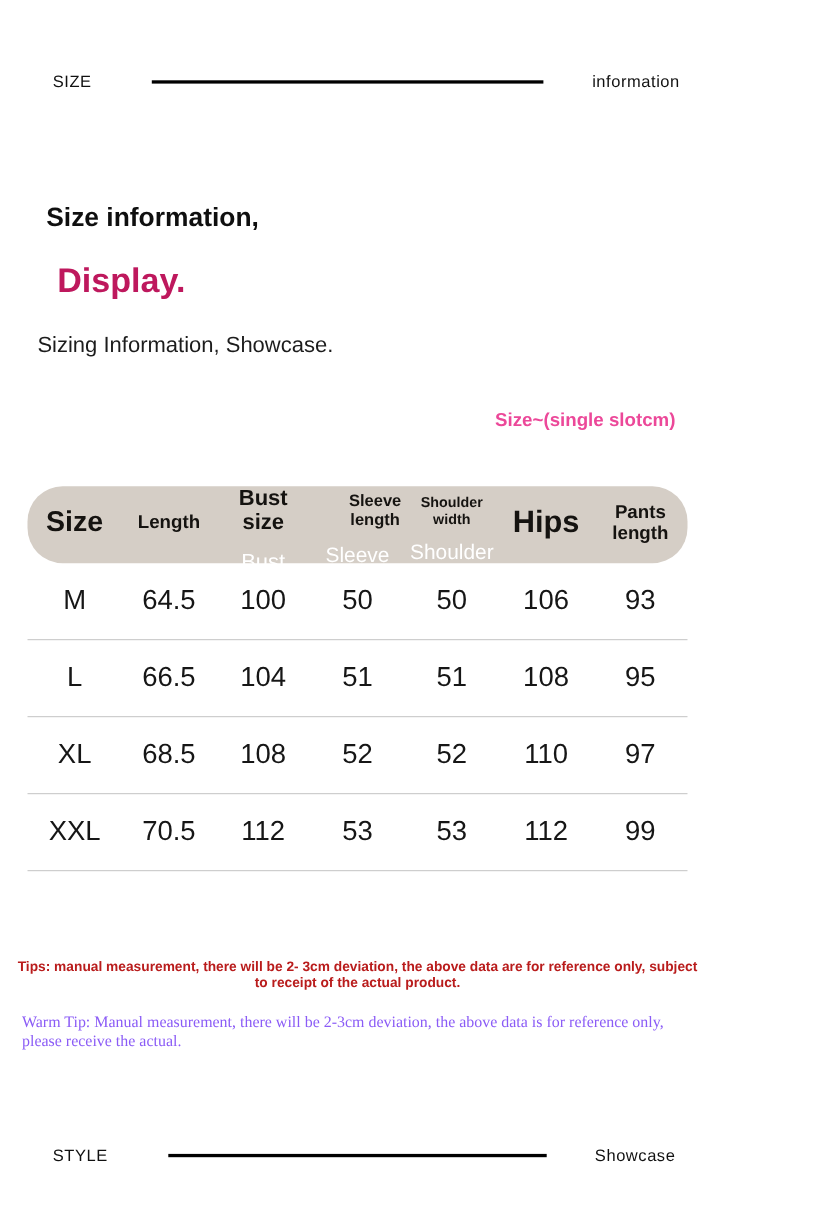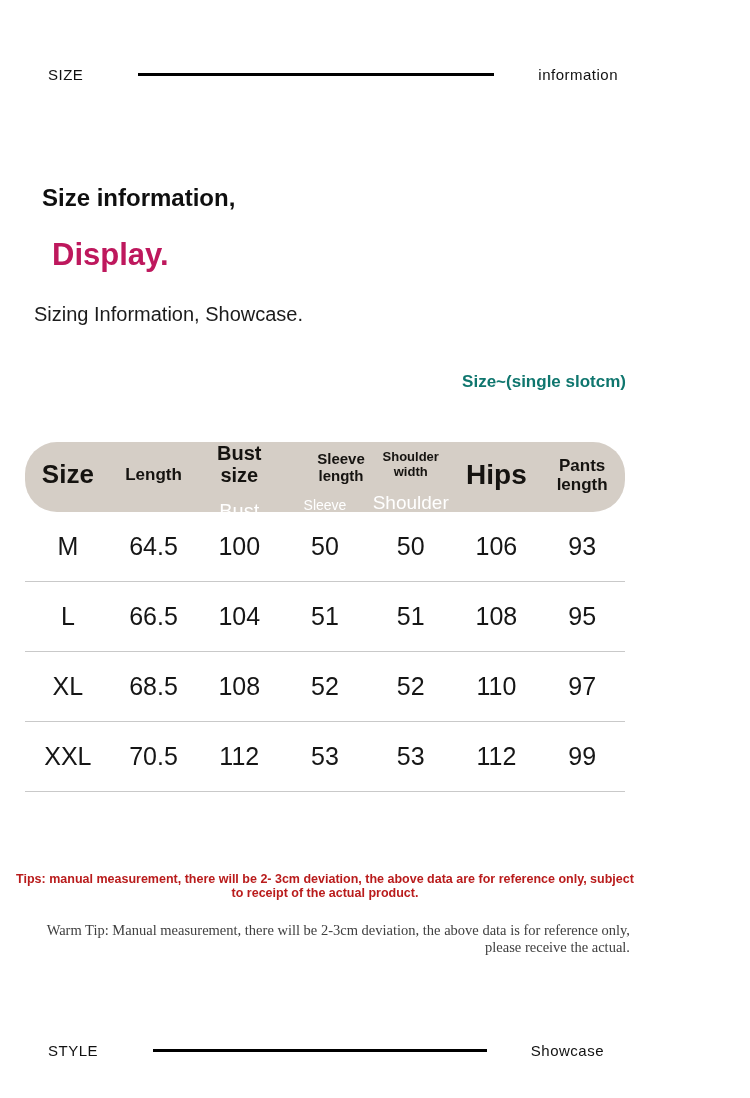--- a/index.html
+++ b/index.html
@@ -15,21 +15,21 @@
 
   
   .rule-bar {
     display: flex;
     align-items: center;
     padding-left: 48px;
     padding-right: 32px;
     height: 20px;
   }
   .rule-bar.top { margin-top: 64px; }
-  .rule-bar.bottom { position: absolute; left: 0; right: 14px; top: 1040px; }
+  .rule-bar.bottom { position: absolute; left: 0; right: 4px; top: 1040px; }
   .rule-bar .side-label {
     font-size: 15px;
     letter-spacing: 0.5px;
     color: #111;
   }
   .rule-bar .rule-line {
     flex: 1;
     height: 3px;
     background: #000;
     margin-left: 55px;
@@ -59,25 +59,25 @@
     font-size: 31px;
     font-weight: bold;
     color: #be185d;
   }
   .subtitle {
     margin: 30px 0 0 34px;
     font-size: 20px;
     color: #1c1c1c;
   }
   .unit-note {
-    margin: 46px 24px 0 0;
+    margin: 46px 36px 0 0;
     text-align: right;
     font-size: 17px;
     font-weight: bold;
-    color: #0f766e;
+    color: #ec4899;
   }
 
   
   .size-table { margin: 50px 25px 0 25px; }
   .grid-7 {
     display: grid;
     grid-template-columns: repeat(7, 1fr);
   }
   .table-header {
     height: 70px;
@@ -100,21 +100,21 @@
     color: #ffffff;
     font-weight: normal;
     line-height: 1.05;
     margin-top: 14px;
   }
   .c0 .main { font-size: 26px; }
   .c1 .main { font-size: 17px; }
   .c2 .main { font-size: 20px; }
   .c2 .sub  { font-size: 20px; }
   .c3 .main { font-size: 15px; max-width: 54px; margin-left: 32px; }
-  .c3 .sub  { font-size: 14px; text-align: right; }
+  .c3 .sub  { font-size: 19px; text-align: right; }
   .c4 .main { font-size: 13px; max-width: 62px; }
   .c4 .sub  { font-size: 19px; }
   .c5 .main { font-size: 28px; }
   .c6 .main { font-size: 17px; max-width: 58px; }
 
   .table-row {
     height: 69px;
     border-bottom: 1px solid #c9c9c9;
     align-items: center;
   }
@@ -127,24 +127,24 @@
   
   .notes { margin-top: 80px; }
   .tip-bold {
     text-align: center;
     font-size: 12.5px;
     font-weight: bold;
     color: #b91c1c;
     margin: 0 16px;
   }
   .tip-serif {
-    text-align: right;
+    text-align: left;
     font-family: "Liberation Serif", serif;
     font-size: 14.5px;
-    color: #404040;
+    color: #8b5cf6;
     margin: 22px 20px 0 20px;
   }
 </style>
 </head>
 <body>
 
 <div class="page">
 
   <div class="rule-bar top">
     <span class="side-label">SIZE</span>

